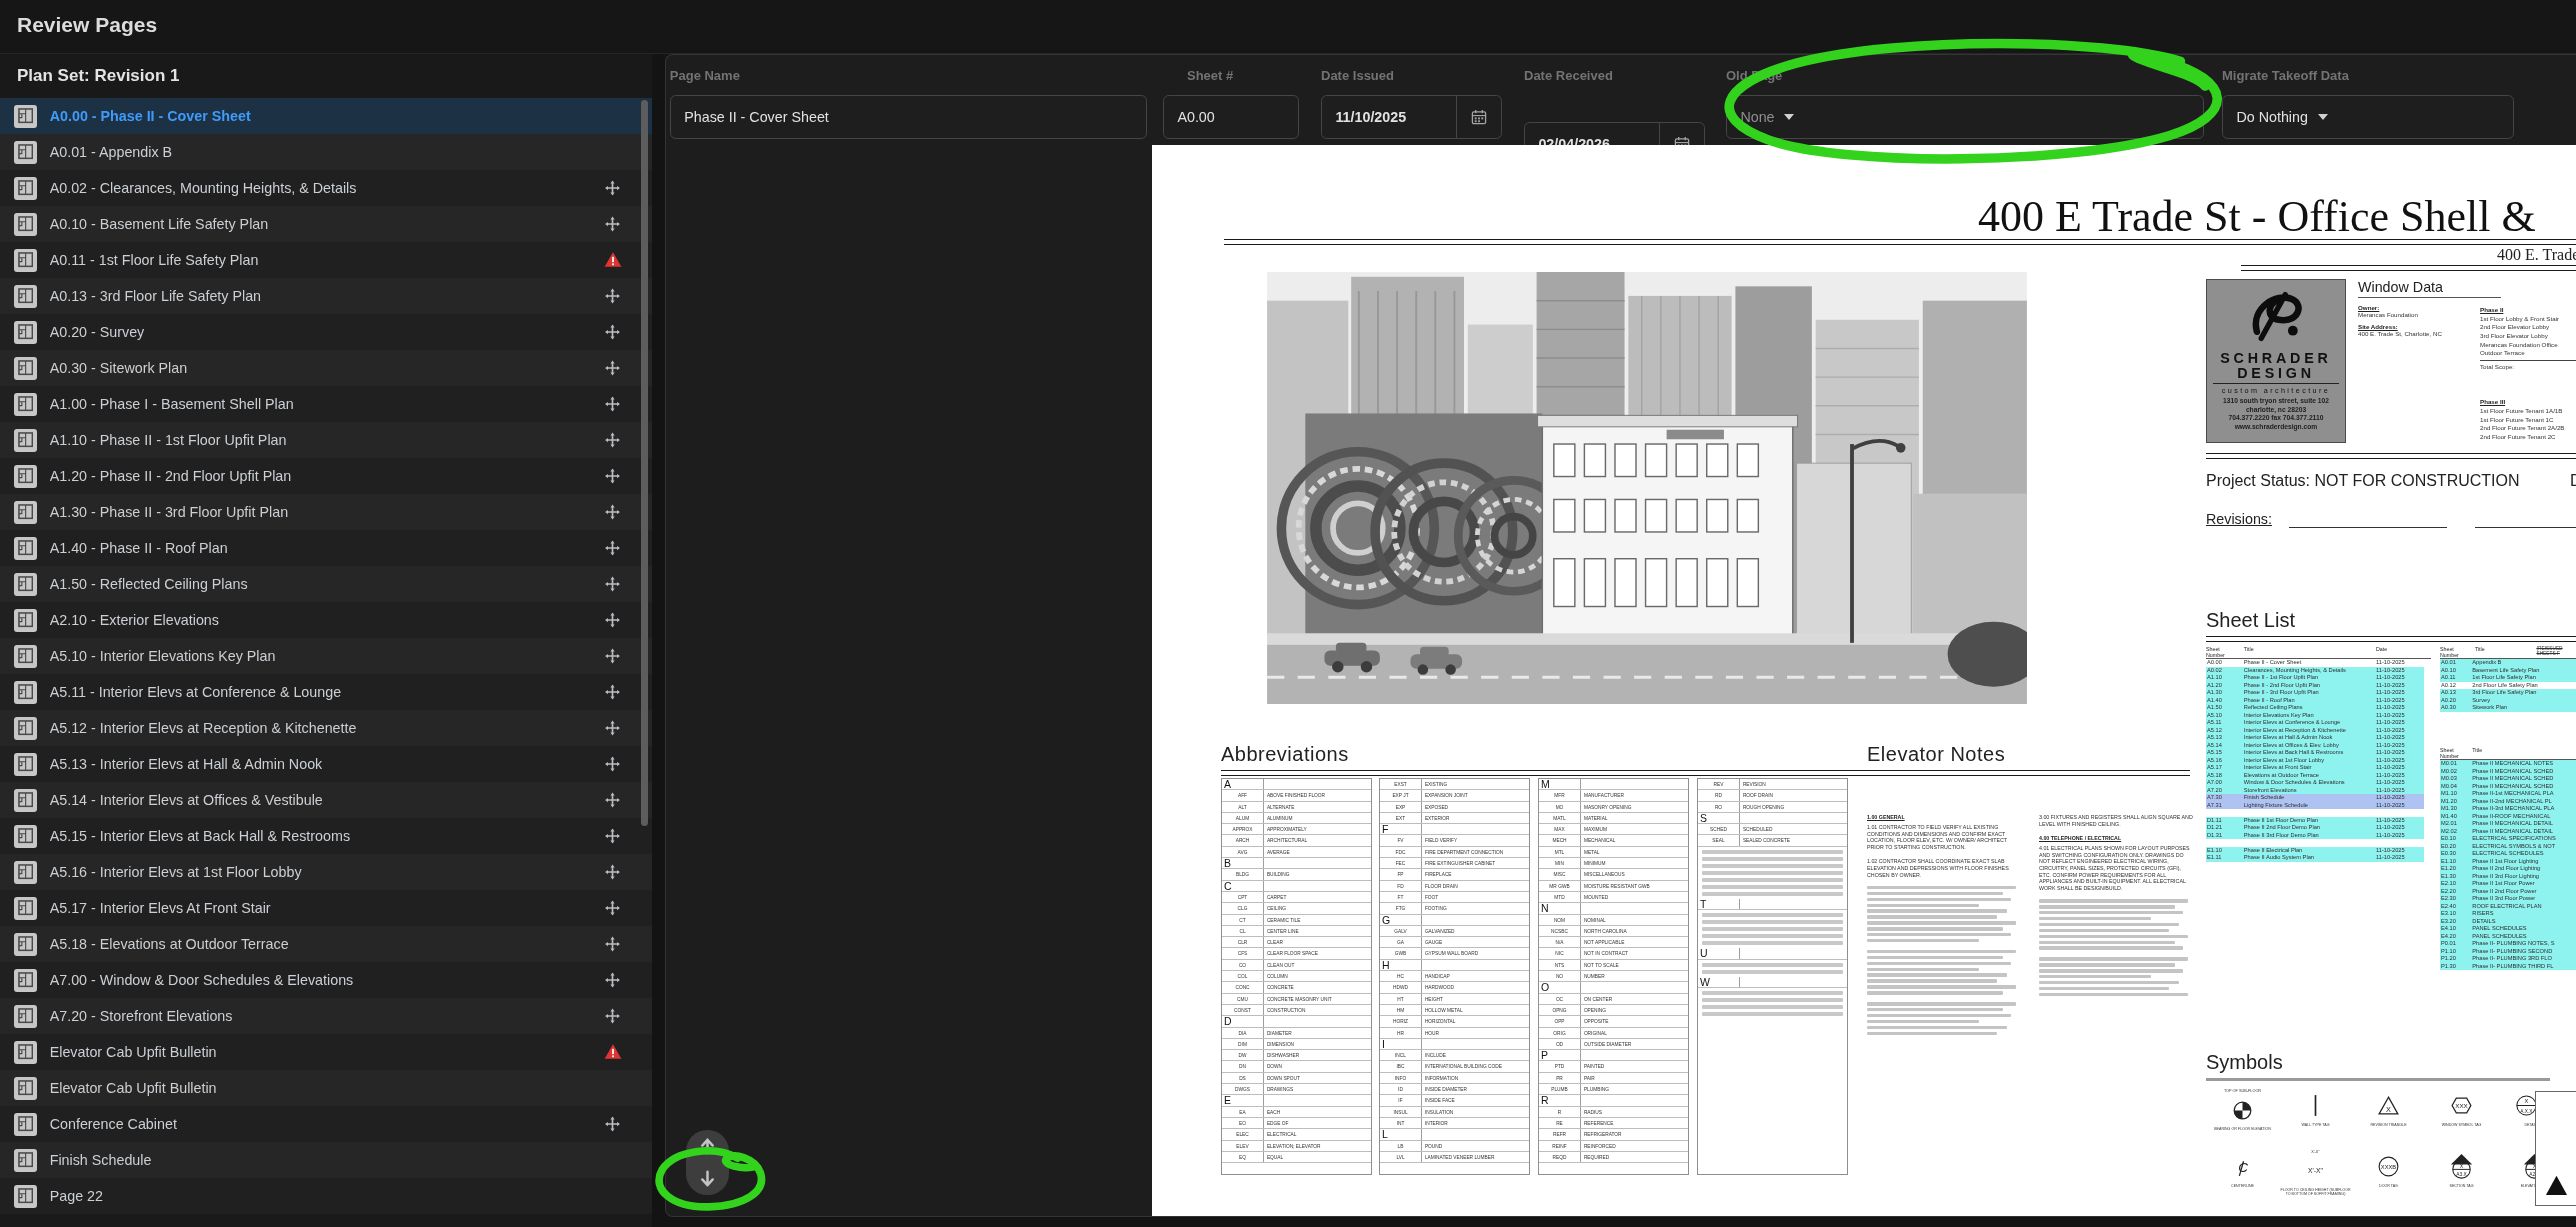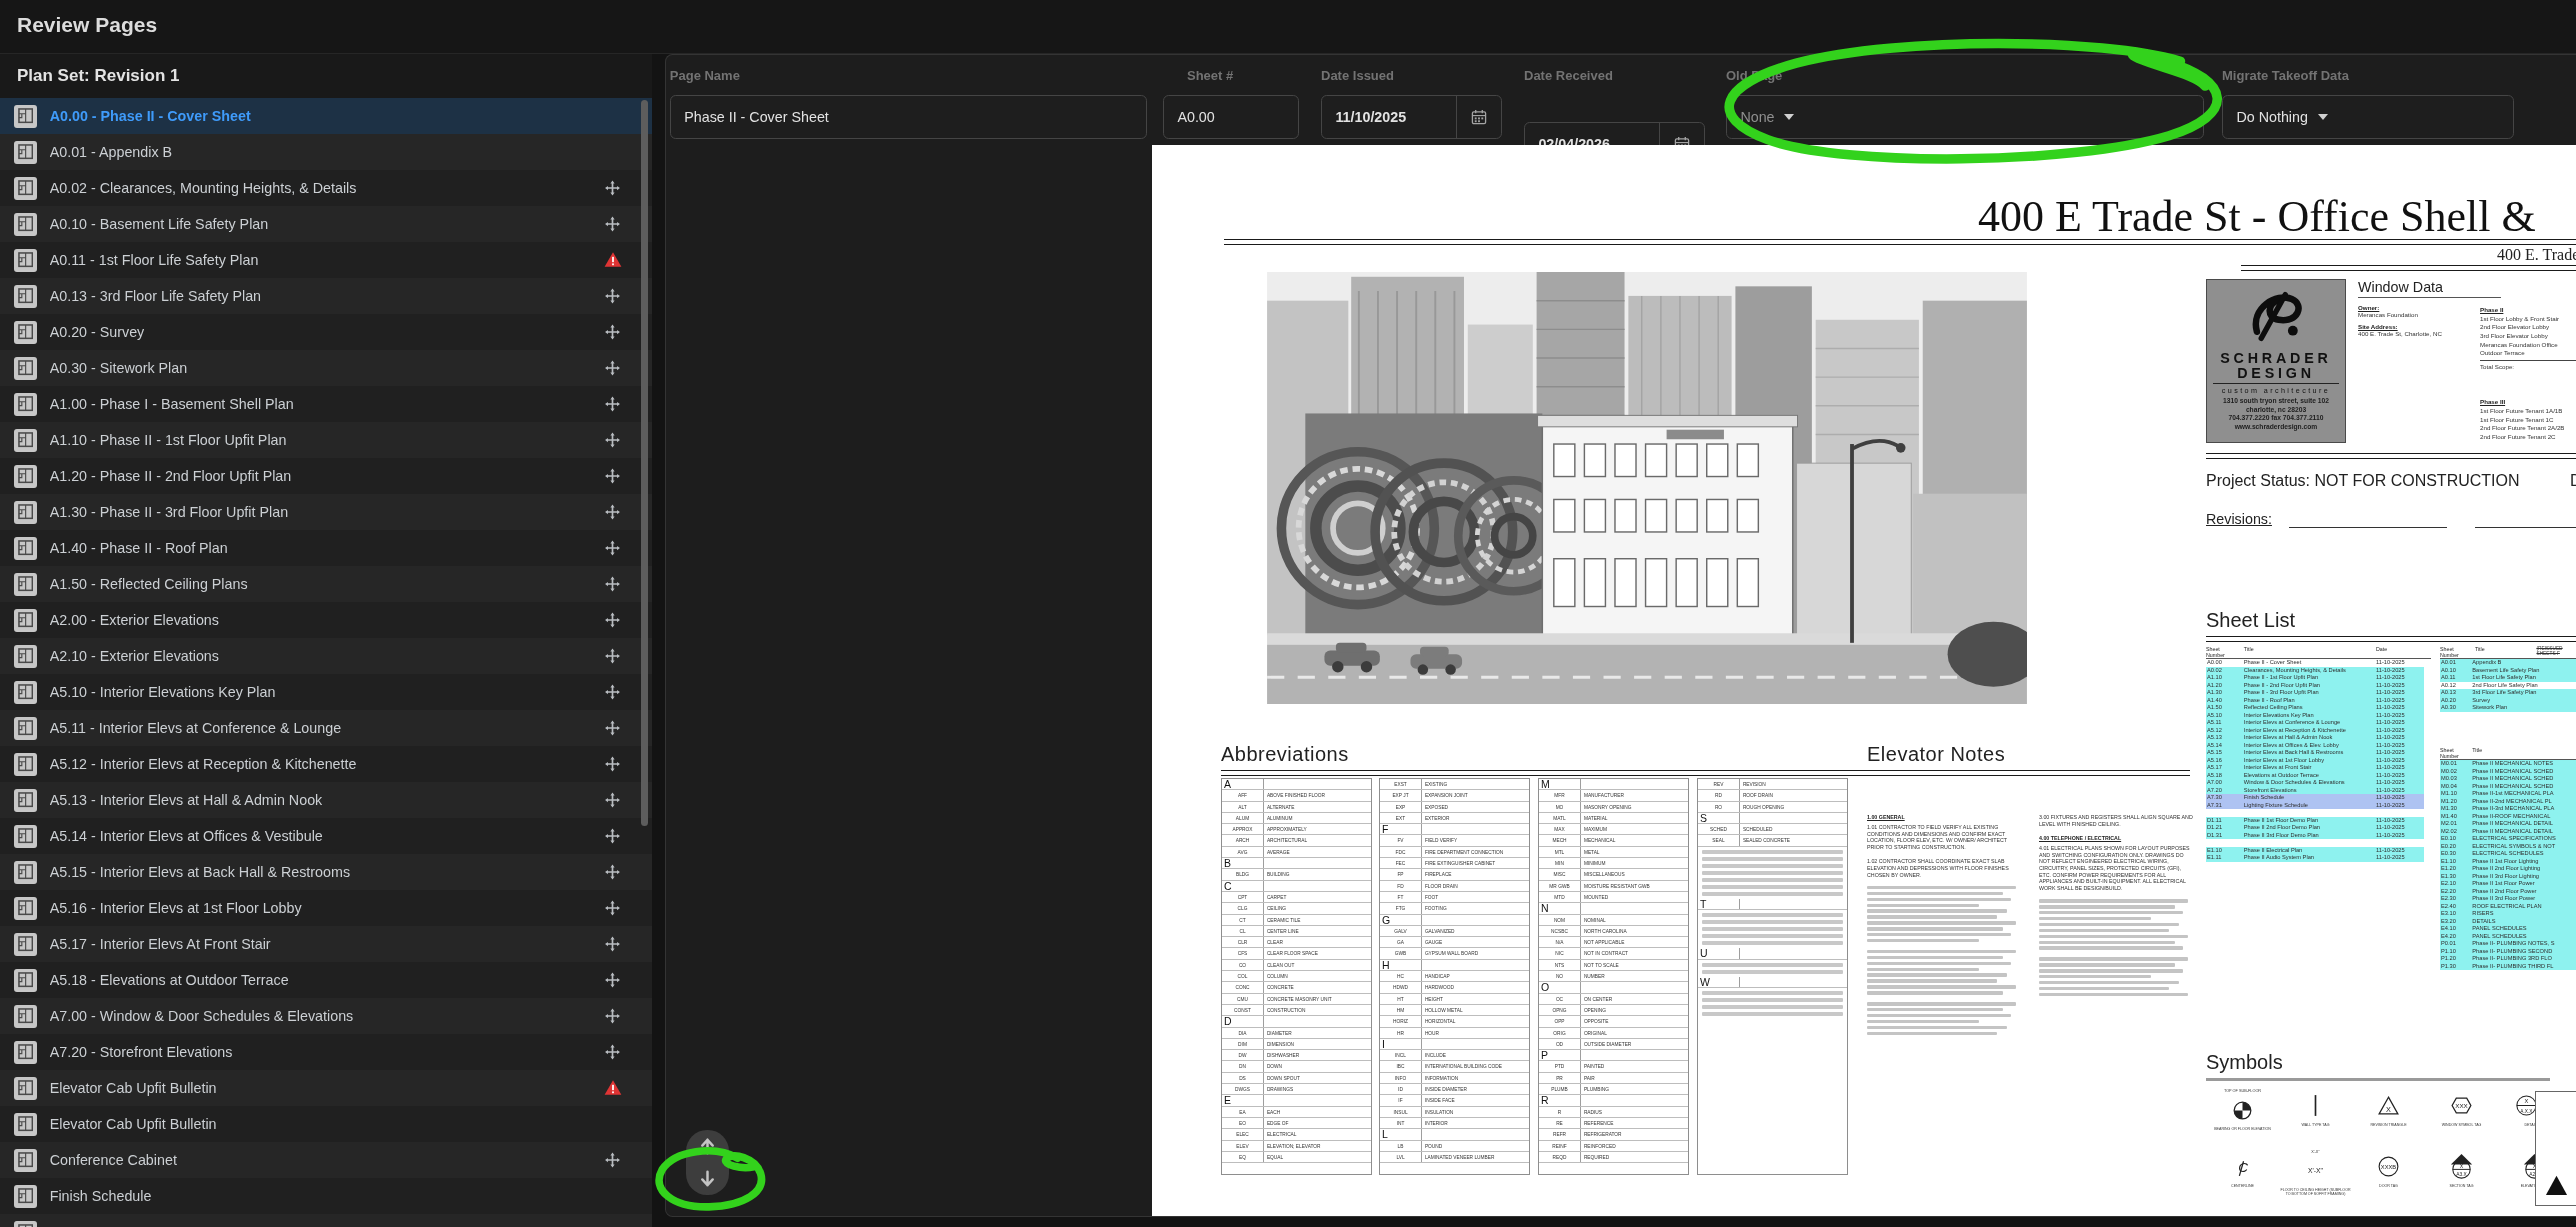--- a/index.html
+++ b/index.html
@@ -283,32 +283,20 @@
           </svg></span>
       </div>
       <div class="srow">
         <span class="pgicon">
           <svg width="15.3" height="15.3" viewBox="0 0 16 16">
             <rect x="1" y="1" width="14" height="14" fill="none" stroke="#4a4a4a" stroke-width="1.6"></rect>
             <path d="M1 6 H8 V15 M8 6 V1 M4 6 V10 H1" stroke="#4a4a4a" stroke-width="1.2" fill="none"></path>
           </svg>
         </span>
         <span class="slabel">A1.50 - Reflected Ceiling Plans</span>
-        <span class="ricon"><svg width="17" height="17" viewBox="0 0 24 24">
-            <path d="M12 1.5 L15 5.5 H13.2 V10.8 H18.5 V9 L22.5 12 L18.5 15 V13.2 H13.2 V18.5 H15 L12 22.5 L9 18.5 H10.8 V13.2 H5.5 V15 L1.5 12 L5.5 9 V10.8 H10.8 V5.5 H9 Z" fill="#b9bdc1"></path>
-          </svg></span>
-      </div>
-      <div class="srow">
-        <span class="pgicon">
-          <svg width="15.3" height="15.3" viewBox="0 0 16 16">
-            <rect x="1" y="1" width="14" height="14" fill="none" stroke="#4a4a4a" stroke-width="1.6"></rect>
-            <path d="M1 6 H8 V15 M8 6 V1 M4 6 V10 H1" stroke="#4a4a4a" stroke-width="1.2" fill="none"></path>
-          </svg>
-        </span>
-        <span class="slabel">A2.00 - Exterior Elevations</span>
         <span class="ricon"><svg width="17" height="17" viewBox="0 0 24 24">
             <path d="M12 1.5 L15 5.5 H13.2 V10.8 H18.5 V9 L22.5 12 L18.5 15 V13.2 H13.2 V18.5 H15 L12 22.5 L9 18.5 H10.8 V13.2 H5.5 V15 L1.5 12 L5.5 9 V10.8 H10.8 V5.5 H9 Z" fill="#b9bdc1"></path>
           </svg></span>
       </div>
       <div class="srow">
         <span class="pgicon">
           <svg width="15.3" height="15.3" viewBox="0 0 16 16">
             <rect x="1" y="1" width="14" height="14" fill="none" stroke="#4a4a4a" stroke-width="1.6"></rect>
             <path d="M1 6 H8 V15 M8 6 V1 M4 6 V10 H1" stroke="#4a4a4a" stroke-width="1.2" fill="none"></path>
           </svg>

